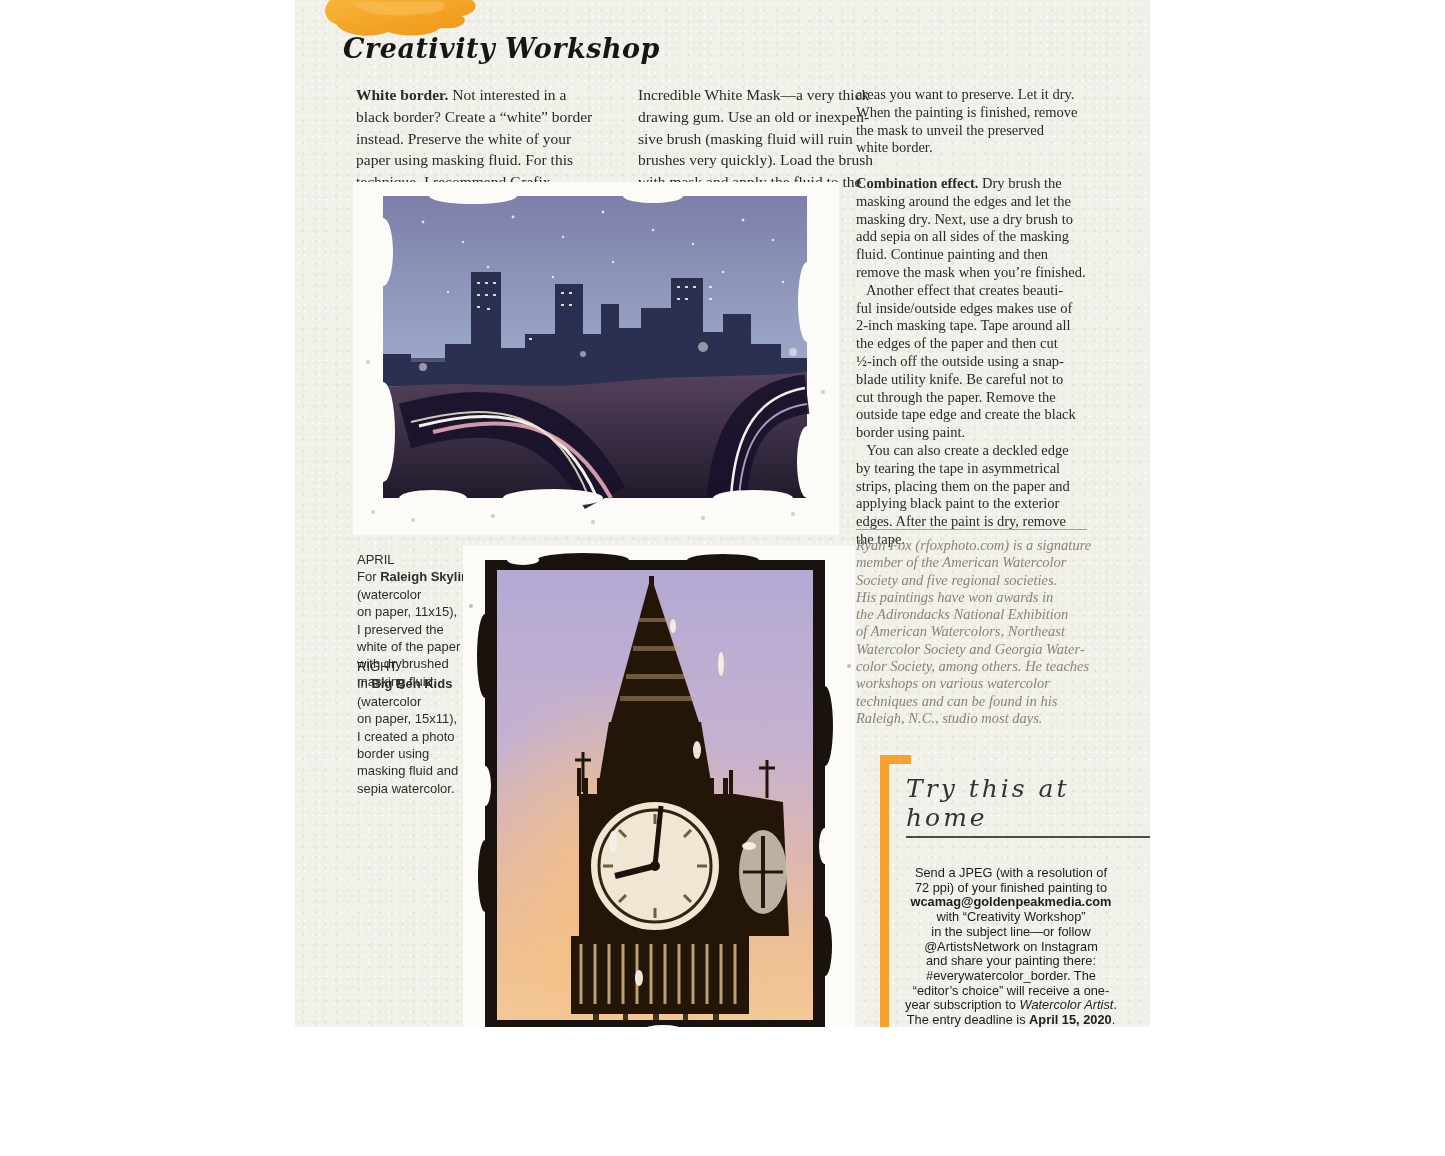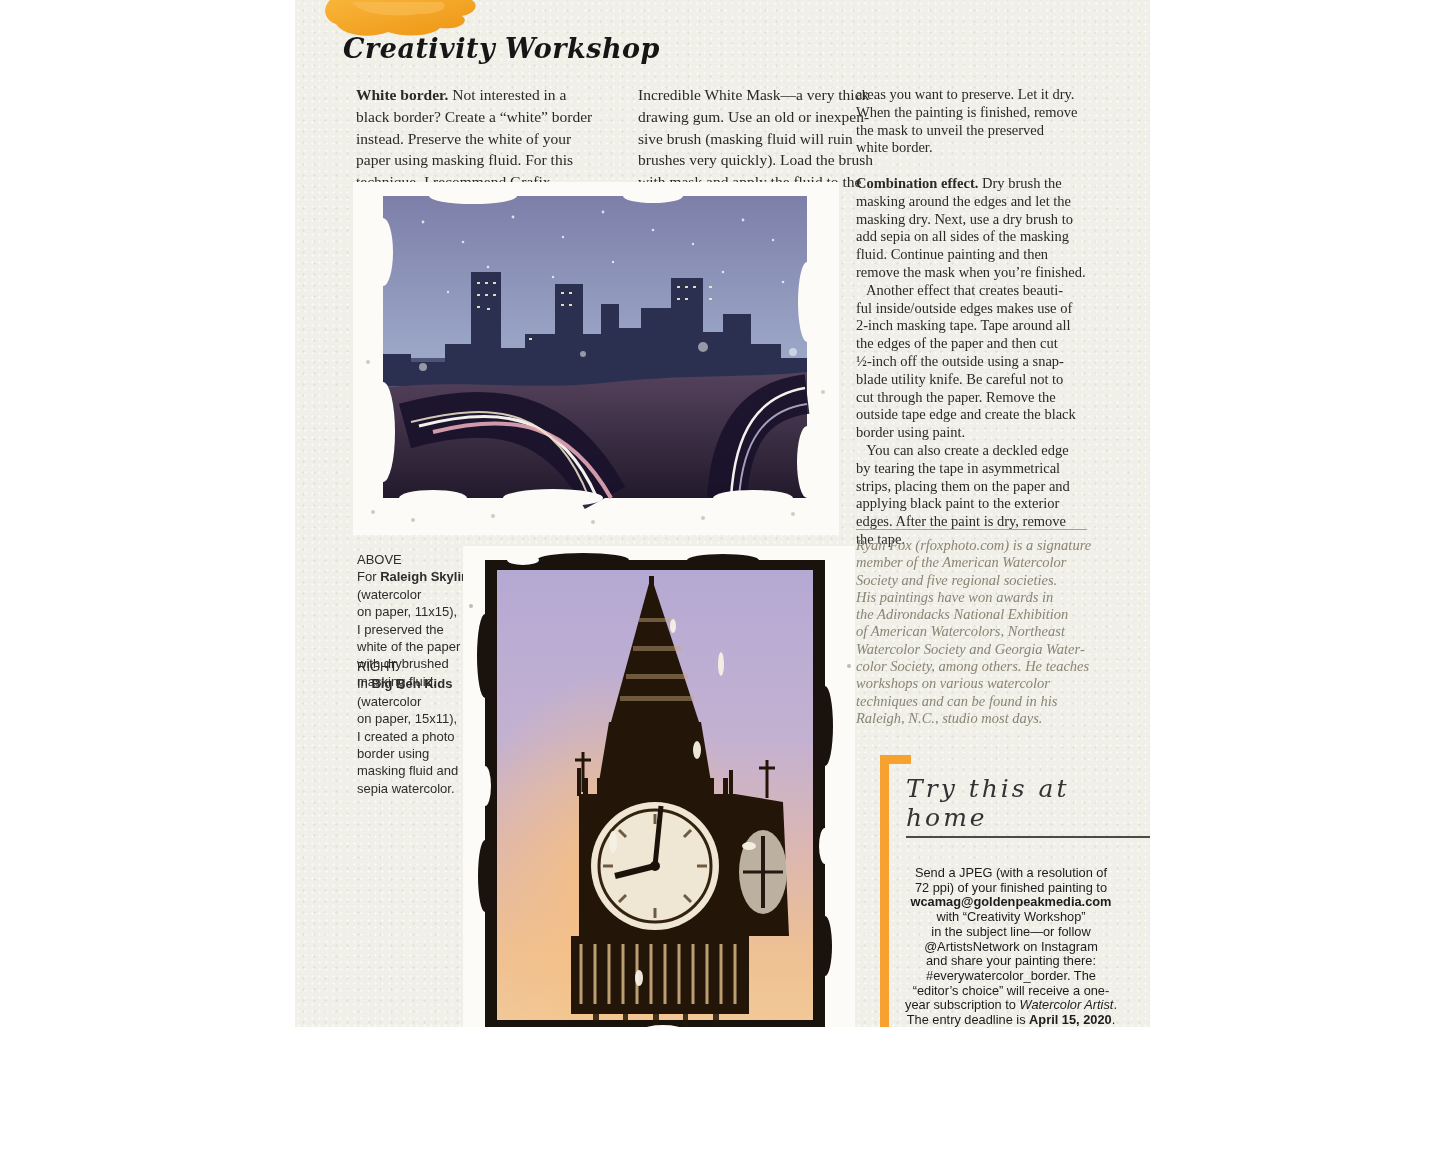--- a/index.html
+++ b/index.html
@@ -208,21 +208,21 @@
           <circle cx="60" cy="338" r="2"></circle>
           <circle cx="140" cy="334" r="2"></circle>
         <circle cx="240" cy="340" r="2"></circle>
           <circle cx="350" cy="336" r="2"></circle>
           <circle cx="440" cy="332" r="2"></circle>
         <circle cx="15" cy="180" r="2"></circle>
           <circle cx="470" cy="210" r="2"></circle>
       </g>
     </svg>
 
-    <div class="abs pre caption" style="left:62px;top:551px;"><span>ABOVE</span><span>
+    <div class="abs pre caption" style="left:62px;top:551px;"><span>APRIL</span><span>
 For </span><b>Raleigh Skyline</b><span>
 (watercolor
 on paper, 11x15),
 I preserved the
 white of the paper
 with drybrushed
 masking fluid.</span></div>
 
     <div class="abs pre caption" style="left:62px;top:658px;"><span>RIGHT</span><span>
 In </span><b>Big Ben Kids</b><span>

